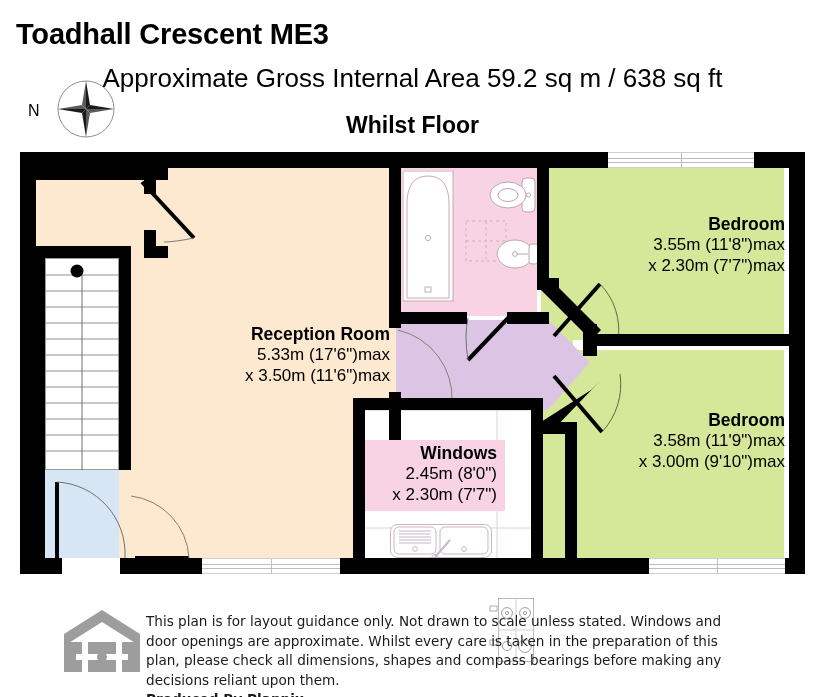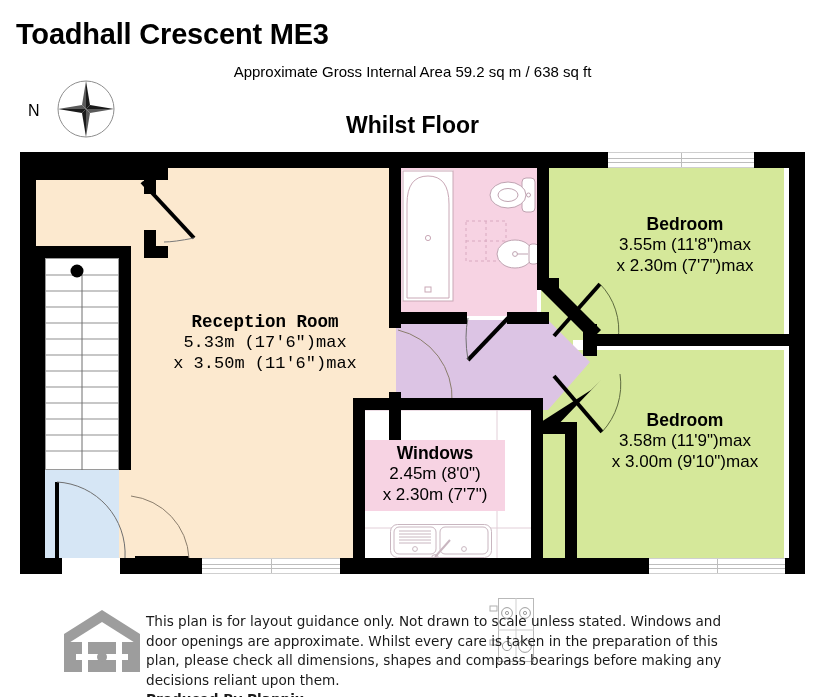--- a/index.html
+++ b/index.html
@@ -15,21 +15,21 @@
 
   
   #title {
     position:absolute; left:16px; top:18px; width:825px;
     text-align:left;
     font-size:29px; font-weight:bold; letter-spacing:-0.2px;
   }
   #subtitle {
     position:absolute; left:0; top:63px; width:825px;
     text-align:center;
-    font-size:15px; font-weight:400;
+    font-size:26px; font-weight:400;
   }
   #floor-label {
     position:absolute; left:0; top:112px; width:825px;
     text-align:center;
     font-size:23px; font-weight:bold;
   }
 
   
   #compass { position:absolute; left:28px; top:78px; width:92px; height:62px; }
   #compass .nlab {
@@ -60,21 +60,21 @@
   .window.horiz::before, .window.horiz::after{
     content:""; position:absolute; left:0; right:0; height:1px; background:#bdbdbd;
   }
   .window.horiz::before{ top:33%; }
   .window.horiz::after { top:66%; }
   .window.horiz .mullion{
     position:absolute; top:0; bottom:0; width:1px; background:#bdbdbd;
   }
 
   
-  .room-label { position:absolute; text-align:center; line-height:1.22; }
+  .room-label { position:absolute; text-align:right; line-height:1.22; }
   .room-label .name { font-size:17.5px; font-weight:bold; display:block; }
   .room-label .dim  { font-size:17px; font-weight:400; display:block; white-space:nowrap;}
 
   .kitchen-label {
     background:#f7d3e3;
     padding:3px 8px 5px 8px;
   }
 
   
   svg.fx { position:absolute; overflow:visible; }
@@ -316,21 +316,21 @@
 
   <svg class="fx" style="left:515px; top:126px;" width="110" height="175" viewBox="0 0 110 175">
     <polygon points="4,10 14,0 66,52 56,62" fill="#000"></polygon>
     <polygon points="56,112 66,102 16,154 6,144" fill="#000"></polygon>
   </svg>
 
   <div class="wall" style="left:573px; top:182px; width:196px; height:12px;"></div>
 
   <div class="wall" style="left:563px; top:172px; width:14px; height:32px;"></div>
 
-  <div class="room-label" style="left:120px; top:160px; width:250px;font-family:Liberation Mono, monospace;">
+  <div class="room-label" style="left:120px; top:172px; width:250px;">
     <span class="name">Reception Room</span>
     <span class="dim">5.33m (17'6")max</span>
     <span class="dim">x 3.50m (11'6")max</span>
   </div>
 
   <div class="room-label" style="left:565px; top:62px; width:200px;">
     <span class="name">Bedroom</span>
     <span class="dim">3.55m (11'8")max</span>
     <span class="dim">x 2.30m (7'7")max</span>
   </div>

